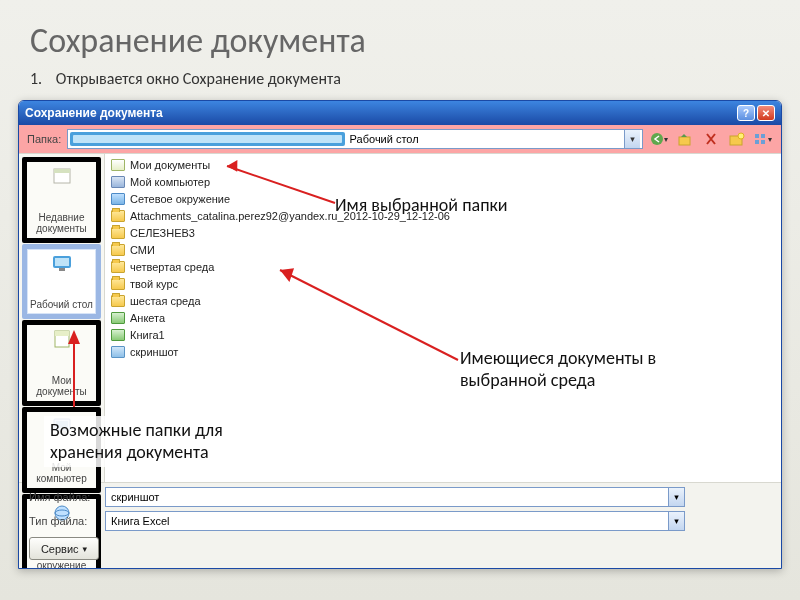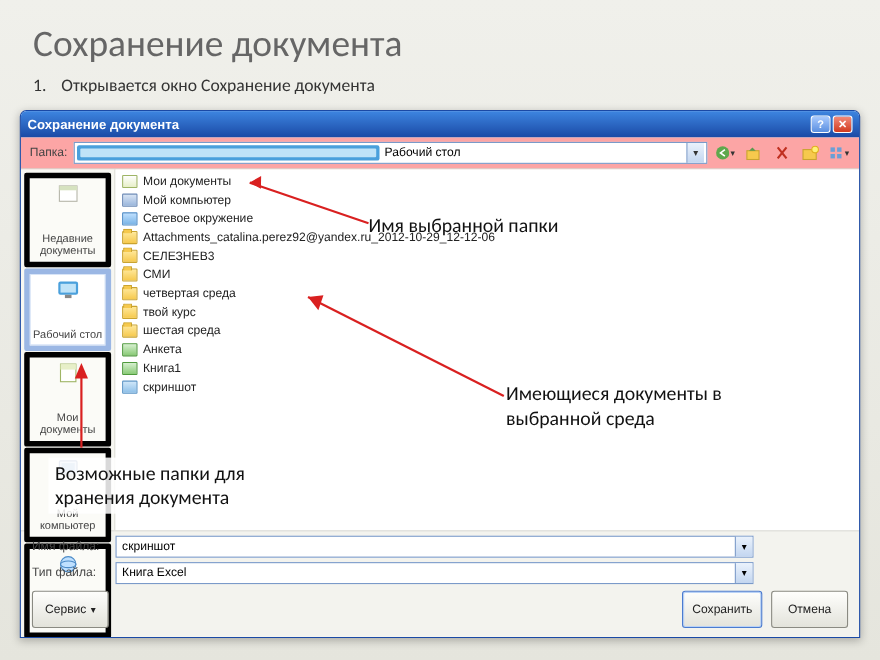--- a/index.html
+++ b/index.html
@@ -37,21 +37,21 @@
   .fico.mycomp{background:linear-gradient(180deg,#d8e4f4,#9ab6dc);border:1px solid #6a88b5;border-radius:1px;}
   .fico.net{background:linear-gradient(180deg,#bfe0ff,#7ab4e6);border:1px solid #4d8bc7;border-radius:1px;}
   .fico.excel{background:linear-gradient(180deg,#d6f0cf,#89ca76);border:1px solid #4f9a3d;border-radius:1px;}
   .fico.image{background:linear-gradient(180deg,#cfe6f9,#8ec0e8);border:1px solid #5a94c6;border-radius:1px;}
   .dialog-footer{background:#f3f3ee;border-top:1px solid #d8d8d0;padding:4px 10px 8px;}
   .frow{display:flex;align-items:center;gap:8px;margin-bottom:4px;}
   .frow label{width:68px;text-align:left;color:#444;}
   .finput{flex:1;display:flex;align-items:center;border:1px solid #7a9ac9;height:20px;background:#fff;}
   .finput span{flex:1;padding:0 5px;}
   .finput .dd{width:16px;height:18px;background:linear-gradient(180deg,#eaf2fc,#c3d6f0);border-left:1px solid #7a9ac9;display:flex;align-items:center;justify-content:center;font-size:9px;}
-  .btn{min-width:70px;height:34px;border:1px solid #8a8a82;border-radius:3px;background:linear-gradient(180deg,#fefefc,#e3e3db);display:flex;align-items:center;justify-content:center;padding:0 8px;color:#222;}
+  .btn{min-width:70px;height:23px;border:1px solid #8a8a82;border-radius:3px;background:linear-gradient(180deg,#fefefc,#e3e3db);display:flex;align-items:center;justify-content:center;padding:0 8px;color:#222;}
   .btn.primary{border-color:#4a7bd0;box-shadow:inset 0 0 0 1px #b9d2f6;}
   .btn .dd{margin-left:4px;font-size:9px;}
   .footer-btns{display:flex;justify-content:space-between;align-items:center;margin-top:6px;}
   .footer-btns .right{display:flex;gap:8px;}
   
   .anno { position:absolute; font-family: Calibri, Arial, sans-serif; font-size:18px; color:#111; line-height:1.2;}
   svg.arrow{position:absolute;overflow:visible;pointer-events:none;}
   .arrow line,.arrow path{stroke:#d92020;stroke-width:2;fill:none;}
   .arrow .head{fill:#d92020;stroke:none;}
   .anno-box{position:absolute;background:rgba(255,255,255,0.85);padding:4px 6px;}
@@ -222,28 +222,20 @@
         <span>Книга Excel</span>
         <div class="dd">▾</div>
       </div>
       <div style="width:78px"></div>
     </div>
     <div class="footer-btns">
       <div class="btn">
         <span>Сервис</span>
         <span class="dd">▾</span>
       </div>
-      <div class="right">
-        <div class="btn primary">
-          <span>Сохранить</span>
-        </div>
-        <div class="btn">
-          <span>Отмена</span>
-        </div>
-      </div>
     </div>
   </div>
 </div>
 
 <svg class="arrow" style="left:215px;top:158px;width:150px;height:50px;">
   <line x1="120" y1="45" x2="12" y2="8"></line>
   <path class="head" d="M12 8 L24 8 L18 18 Z" transform="rotate(-30 12 8)"></path>
 </svg>
 <div class="anno" style="left:335px;top:195px;">Имя выбранной папки</div>
 

